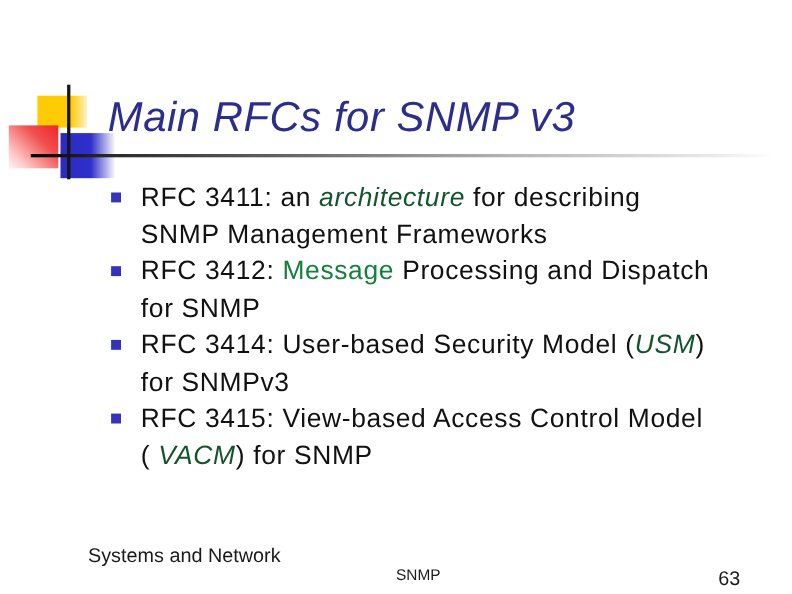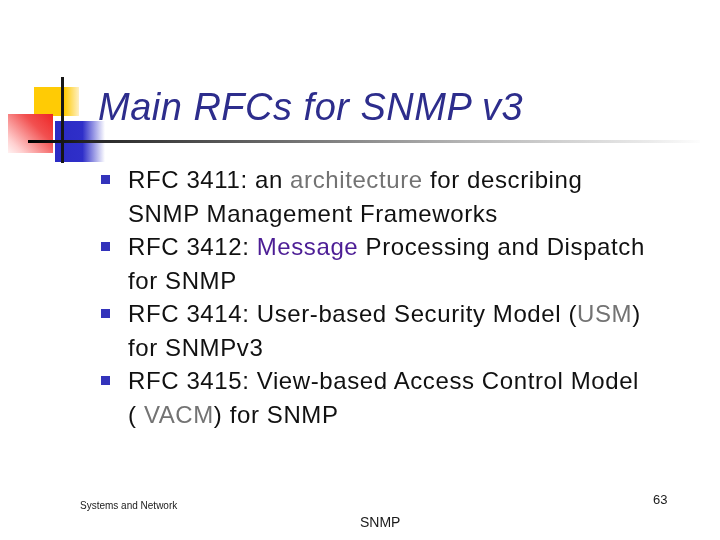--- a/index.html
+++ b/index.html
@@ -42,34 +42,34 @@
   .bullet{display:grid;grid-template-columns:27px auto;}
   .marker{
     width:9px;height:9px;margin-top:12px;background:#3333bb;
   }
   .lines{grid-column:2;}
   .bullet .lines{grid-row:1;}
   .line{
     font-size:24px;line-height:33.5px;letter-spacing:0.6px;
     color:#111111;white-space:nowrap;
   }
-  .seg.red{color:#4c1d95;}
-  .seg.red-italic{color:#737373;}
+  .seg.red{color:#15803d;}
+  .seg.red-italic{color:#14532d;font-style:italic;}
   
   .footer-left{
     position:absolute;left:80px;top:497px;
-    font-size:10px;line-height:17px;color:#1a1a1a;
+    font-size:18px;line-height:17px;color:#1a1a1a;
   }
   .footer-center{
     position:absolute;left:360px;top:514px;
     font-size:14px;color:#1a1a1a;
   }
   .footer-page{
-    position:absolute;left:653px;top:492px;
-    font-size:13px;color:#1a1a1a;
+    position:absolute;left:653px;top:516px;
+    font-size:18px;color:#1a1a1a;
   }
 </style>
 </head>
 <body>
 
 <div class="deco deco-yellow"></div>
 <div class="deco deco-red"></div>
 <div class="deco deco-blue"></div>
 <div class="deco rule-vertical"></div>
 <div class="deco rule-horizontal"></div>

